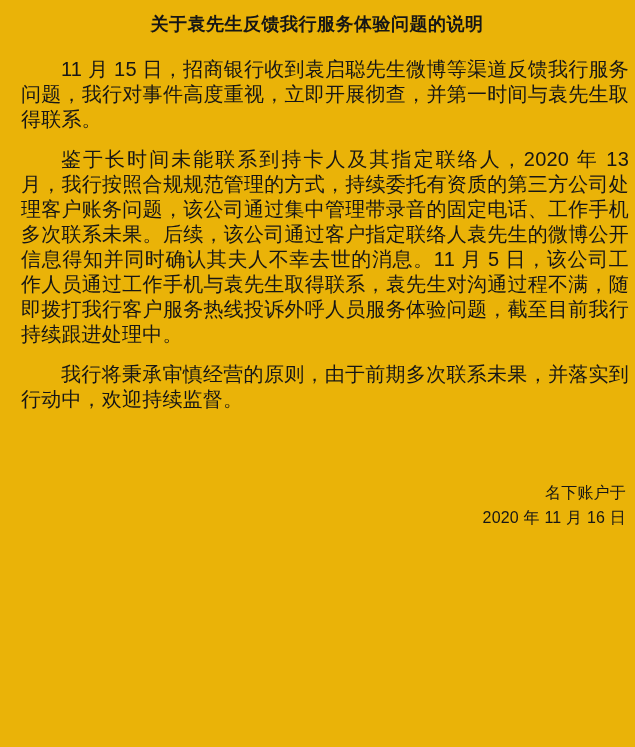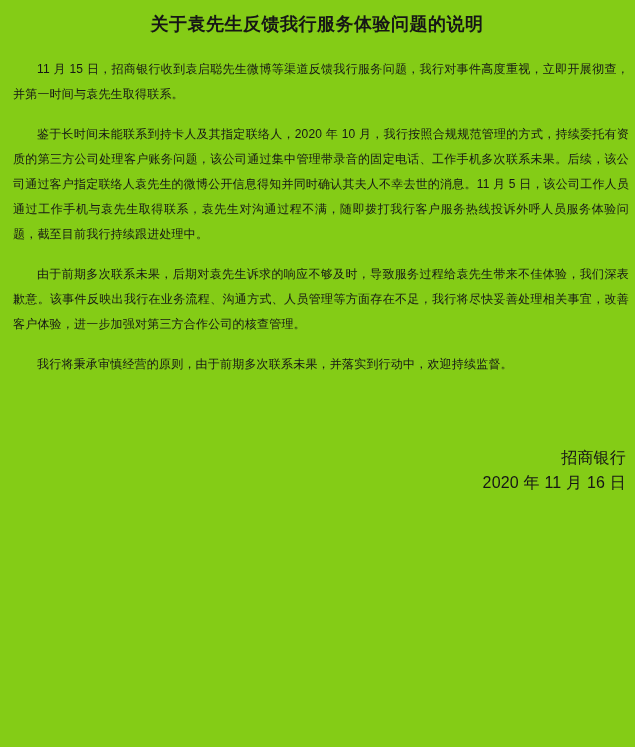--- a/index.html
+++ b/index.html
@@ -12,37 +12,37 @@
     height: 747px;
     overflow: hidden;
     font-family: "Liberation Sans", sans-serif;
     color: #161616;
   }
   .page {
     box-sizing: border-box;
     width: 635px;
     height: 747px;
     padding: 9px 6px 0 5px;
-    background: #84cc16;
+    background: #eab308;
   }
   .doc-title {
     font-size: 18px;
     font-weight: bold;
     text-align: center;
     line-height: 22px;
     margin: 4px 0 0 0;
     letter-spacing: 0.5px;
   }
   .doc-body {
     margin-top: 22px;
   }
   .doc-body p {
-    font-size: 12px;
+    font-size: 20px;
     line-height: 25px;
-    margin: 0 0 15px 8px;
+    margin: 0 0 15px 16px;
     text-align: justify;
     text-justify: inter-character;
     text-indent: 2em;
     letter-spacing: 0.2px;
     word-break: break-all;
   }
   .doc-body p:last-child {
     margin-bottom: 0;
   }
   .signature-block {
@@ -56,23 +56,22 @@
 </style>
 </head>
 <body>
 
 <div class="page">
 
   <h1 class="doc-title">关于袁先生反馈我行服务体验问题的说明</h1>
 
   <div class="doc-body">
     <p>11 月 15 日，招商银行收到袁启聪先生微博等渠道反馈我行服务问题，我行对事件高度重视，立即开展彻查，并第一时间与袁先生取得联系。</p>
-    <p>鉴于长时间未能联系到持卡人及其指定联络人，2020 年 10 月，我行按照合规规范管理的方式，持续委托有资质的第三方公司处理客户账务问题，该公司通过集中管理带录音的固定电话、工作手机多次联系未果。后续，该公司通过客户指定联络人袁先生的微博公开信息得知并同时确认其夫人不幸去世的消息。11 月 5 日，该公司工作人员通过工作手机与袁先生取得联系，袁先生对沟通过程不满，随即拨打我行客户服务热线投诉外呼人员服务体验问题，截至目前我行持续跟进处理中。</p>
-    <p>由于前期多次联系未果，后期对袁先生诉求的响应不够及时，导致服务过程给袁先生带来不佳体验，我们深表歉意。该事件反映出我行在业务流程、沟通方式、人员管理等方面存在不足，我行将尽快妥善处理相关事宜，改善客户体验，进一步加强对第三方合作公司的核查管理。</p>
+    <p>鉴于长时间未能联系到持卡人及其指定联络人，2020 年 13 月，我行按照合规规范管理的方式，持续委托有资质的第三方公司处理客户账务问题，该公司通过集中管理带录音的固定电话、工作手机多次联系未果。后续，该公司通过客户指定联络人袁先生的微博公开信息得知并同时确认其夫人不幸去世的消息。11 月 5 日，该公司工作人员通过工作手机与袁先生取得联系，袁先生对沟通过程不满，随即拨打我行客户服务热线投诉外呼人员服务体验问题，截至目前我行持续跟进处理中。</p>
     <p>我行将秉承审慎经营的原则，由于前期多次联系未果，并落实到行动中，欢迎持续监督。</p>
   </div>
 
   <div class="signature-block">
-    <div>招商银行</div>
+    <div>名下账户于</div>
     <div>2020 年 11 月 16 日</div>
   </div>
 
 </div>
 
 </body></html>

